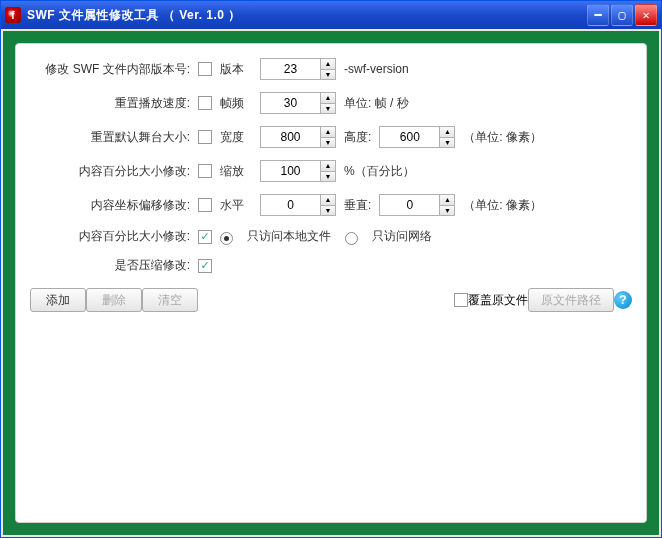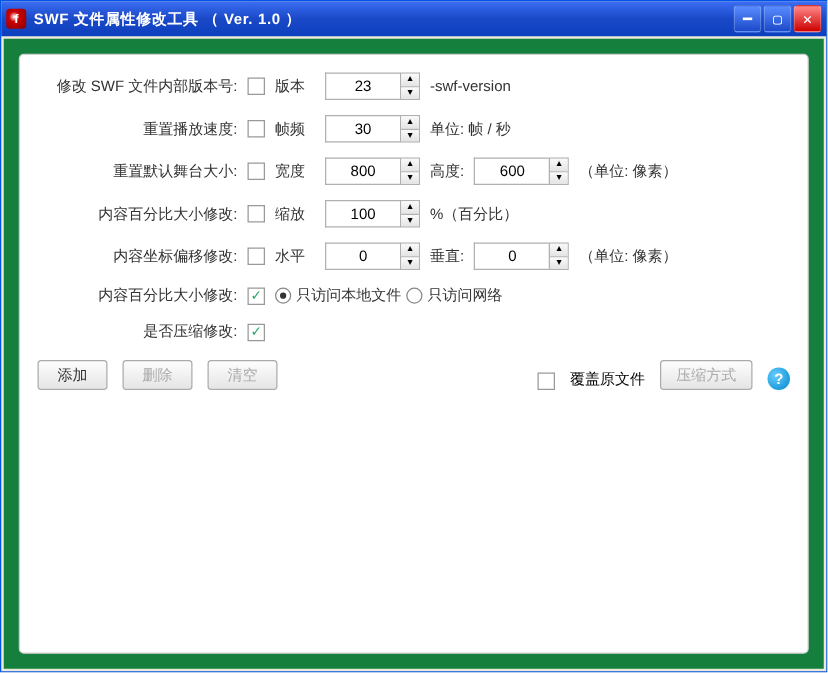--- a/index.html
+++ b/index.html
@@ -19,32 +19,32 @@
 .row-label { width: 160px; text-align: right; color: #333; }
 .chk { width: 14px; height: 14px; border:1px solid #999; background:#fff; display:inline-flex; align-items:center; justify-content:center; font-size:11px; color:#333; cursor:pointer;}
 .chk.checked::after{content:"✓"; color:#2a6;}
 .fieldlabel { color:#333; width:32px;}
 .spinner { display:flex; height:22px; }
 .spinner input { width: 60px; text-align:center; border:1px solid #b0b0b0; border-right:none; padding:0; height:100%; font-size:12px;}
 .spinbtns { display:flex; flex-direction:column; border:1px solid #b0b0b0; width:16px;}
 .spinbtn { flex:1; background:linear-gradient(#fafafa,#e4e4e4); display:flex; align-items:center; justify-content:center; font-size:7px; cursor:pointer; line-height:1;}
 .spinbtn:first-child{border-bottom:1px solid #b0b0b0;}
 .suffix { color:#333; }
-.radio-group { display:flex; gap:4px; align-items:center;}
+.radio-group { display:flex; gap:14px; align-items:flex-end;}
 .radio { width:13px; height:13px; border:1px solid #888; border-radius:50%; display:inline-flex; align-items:center; justify-content:center; background:#fff; cursor:pointer;}
 .radio.selected::after{content:""; width:5px; height:5px; background:#333; border-radius:50%;}
 .radio-label{color:#333;}
 .grid { flex:1; border:1px solid #c8c8c8; border-radius:3px; display:flex; overflow:hidden; margin-bottom:12px; min-height:140px;}
 .grid-col { flex:1; display:flex; flex-direction:column;}
 .grid-col:first-child{border-right:1px solid #c8c8c8;}
 .grid-header { background:linear-gradient(#fcfcfc,#e8e8e8); border-bottom:1px solid #c8c8c8; padding:5px 8px; color:#333; font-weight:normal;}
 .grid-body { flex:1; background:#fff;}
 .grid-row{height:20px; border-bottom:1px solid transparent;}
 .grid-row.alt{background:#f4f4f4;}
-.footer { display:flex; align-items:flex-end; gap:12px;}
+.footer { display:flex; align-items:center; gap:0;}
 .btn { min-width:56px; height:24px; padding:0 12px; background:linear-gradient(#fdfdfd,#e5e5e5); border:1px solid #aaa; border-radius:3px; cursor:pointer; color:#333; font-size:12px;}
 .btn.disabled{color:#aaa; cursor:default;}
 .spacer{flex:1;}
 .help-icon { width:18px; height:18px; border-radius:50%; background:radial-gradient(circle at 35% 35%,#6cf,#08c); color:#fff; display:flex; align-items:center; justify-content:center; font-weight:bold; font-size:12px; cursor:pointer;}
 </style>
 </head>
 <body>
 
 <div class="window">
   <div class="titlebar">
@@ -166,19 +166,19 @@
       </div>
 
 
       <div class="footer">
         <button class="btn">添加</button>
         <button class="btn disabled">删除</button>
         <button class="btn disabled">清空</button>
         <div class="spacer"></div>
         <span class="chk"></span>
         <span>覆盖原文件</span>
-        <button class="btn disabled">压缩方式</button>
+        <button class="btn disabled">原文件路径</button>
         <div class="help-icon">?</div>
       </div>
 
     </div>
   </div>
 </div>
 
 </body></html>

